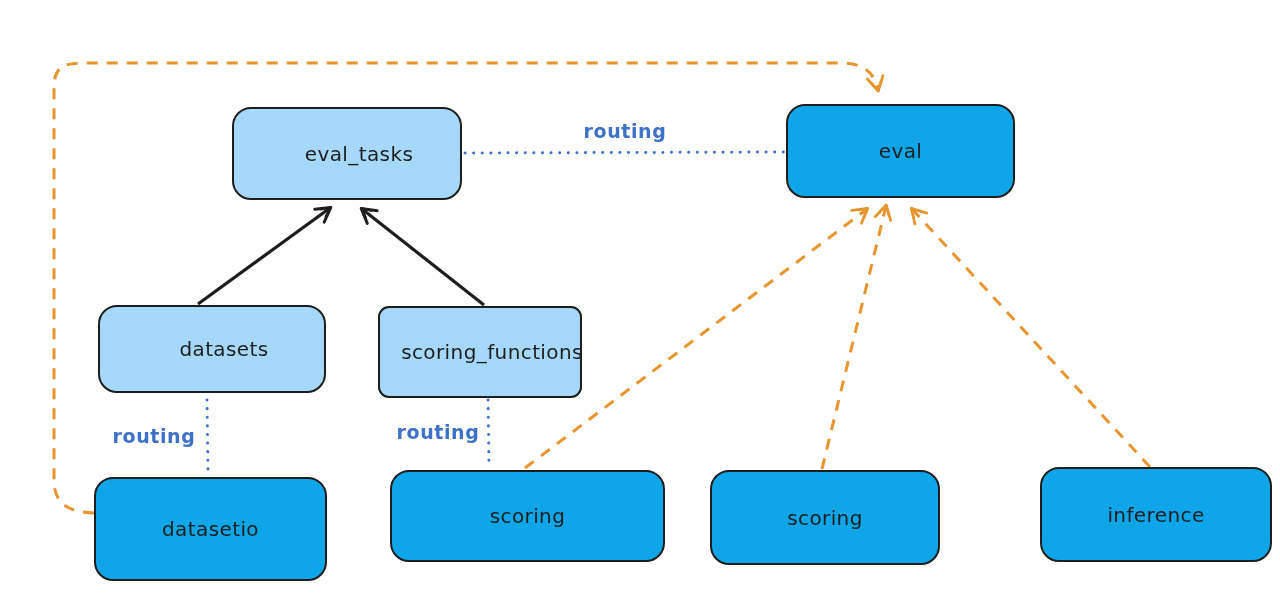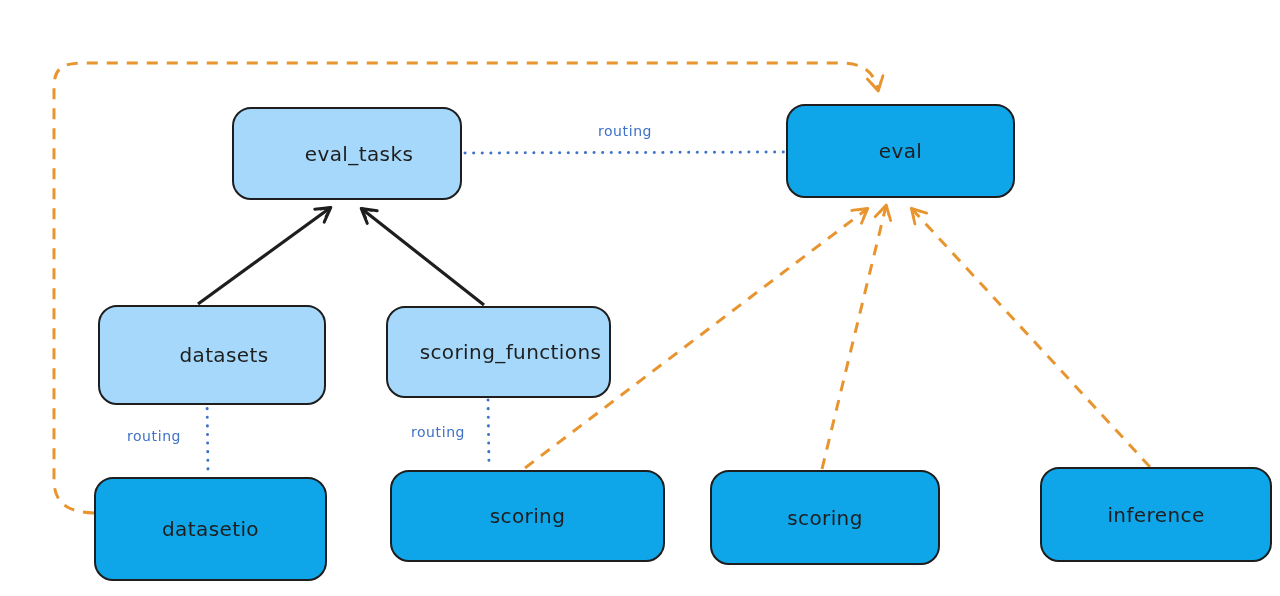--- a/index.html
+++ b/index.html
@@ -28,33 +28,33 @@
     font-size: 20px;
     color: #1e1e1e;
     letter-spacing: 0.4px;
     background: #fff;
   }
   .node.blue  { background: #a5d8fa; padding-left: 24px; }
   .node.green { background: #0ea5e9; }
 
   .n-eval-tasks        { left: 232px; top: 107px; width: 230px; height: 93px; }
   .n-eval              { left: 786px; top: 104px; width: 229px; height: 94px; }
-  .n-datasets          { left:  98px; top: 305px; width: 228px; height: 100px; }
-  .n-scoring-functions { left: 386px; top: 306px; width: 225px; height: 92px; }
+  .n-datasets          { left:  98px; top: 305px; width: 228px; height: 88px; }
+  .n-scoring-functions { left: 378px; top: 306px; width: 204px; height: 92px; border-radius: 11px; }
   .n-datasetio         { left:  94px; top: 477px; width: 233px; height: 104px; }
   .n-scoring           { left: 390px; top: 470px; width: 275px; height: 92px; }
   .n-agents            { left: 710px; top: 470px; width: 230px; height: 95px; }
   .n-inference         { left: 1025px; top: 467px; width: 232px; height: 95px; margin-left: 15px; }
 
   .edge-label {
     position: absolute;
     transform: translate(-50%, -50%);
     color: #3d72c8;
-    font-size: 14px;
-    font-weight: normal;
+    font-size: 19px;
+    font-weight: bold;
     letter-spacing: 0.6px;
     white-space: nowrap;
   }
   .l-routing-top   { left: 625px; top: 131px; }
   .l-routing-left  { left: 154px; top: 436px; }
   .l-routing-mid   { left: 438px; top: 432px; }
 </style>
 </head>
 <body>
 

